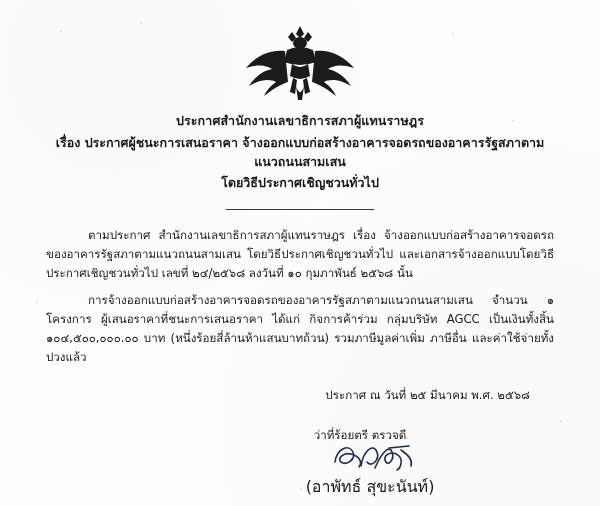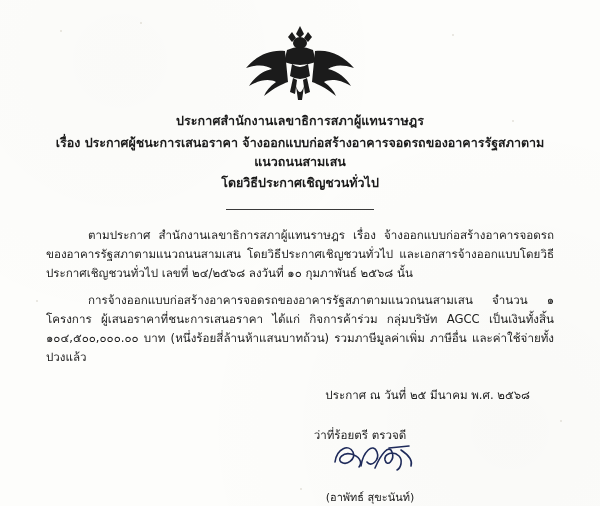--- a/index.html
+++ b/index.html
@@ -99,22 +99,22 @@
     margin-top: -4px;
     padding-left: 150px;
     text-align: center;
   }
   .sign-svg {
     display: inline-block;
     width: 92px;
     height: 34px;
   }
   .sign-name {
-    font-size: 11px;
-    margin-top: 18px;
+    font-size: 16px;
+    margin-top: 4px;
     padding-left: 140px;
   }
   .sign-title {
     font-size: 11.6px;
     margin-top: 9px;
     padding-left: 150px;
   }
   .spots {
     position: absolute;
     pointer-events: none;

